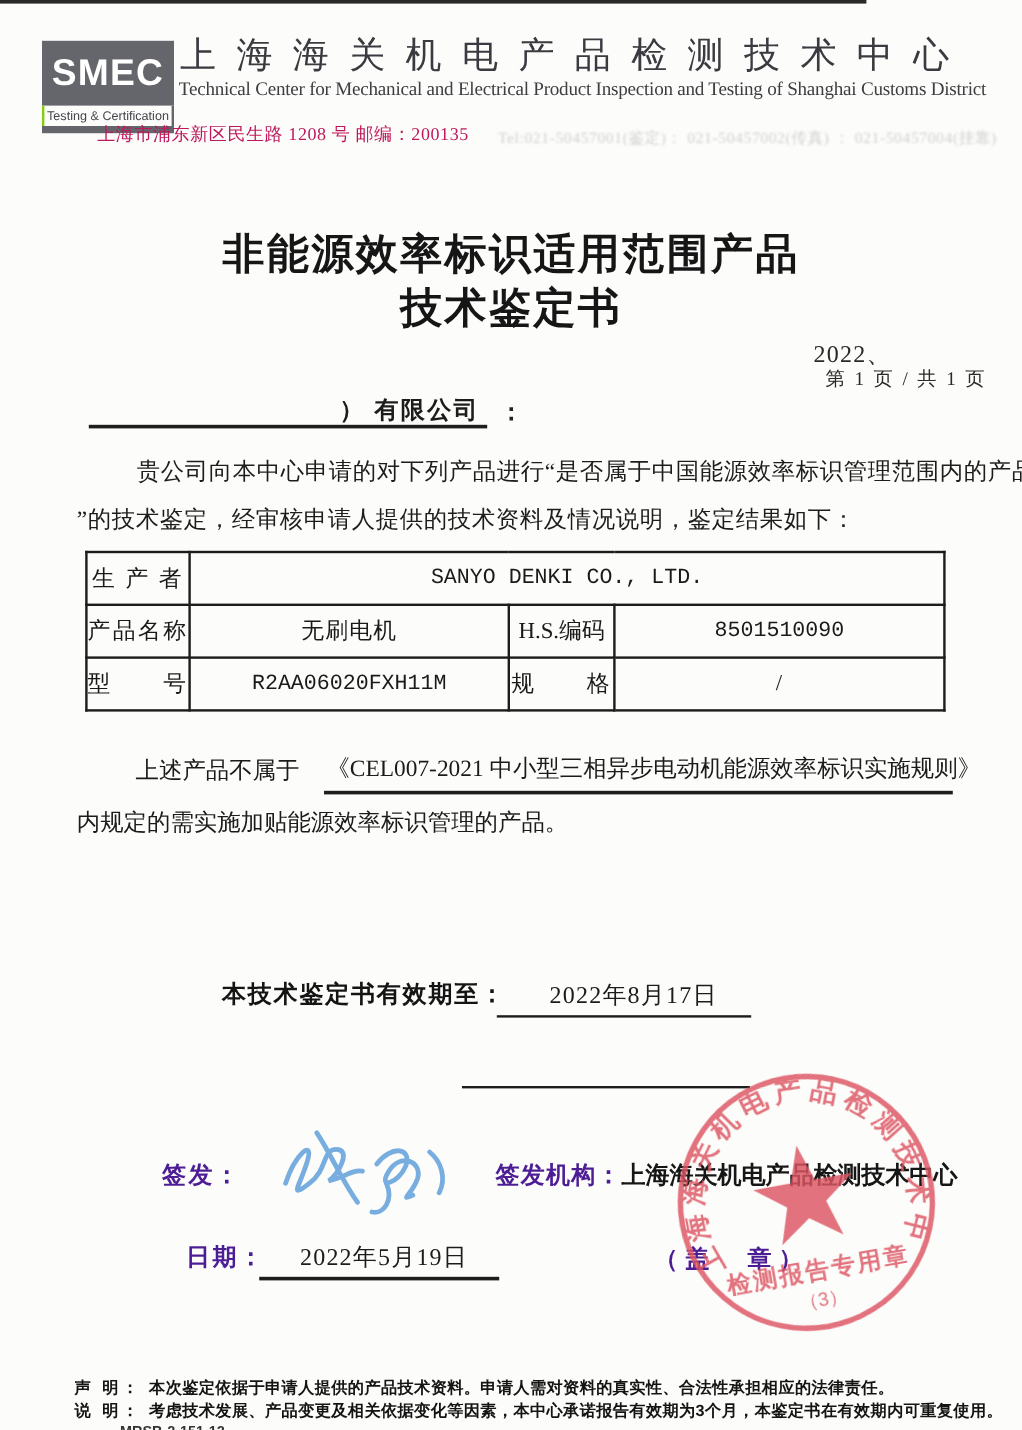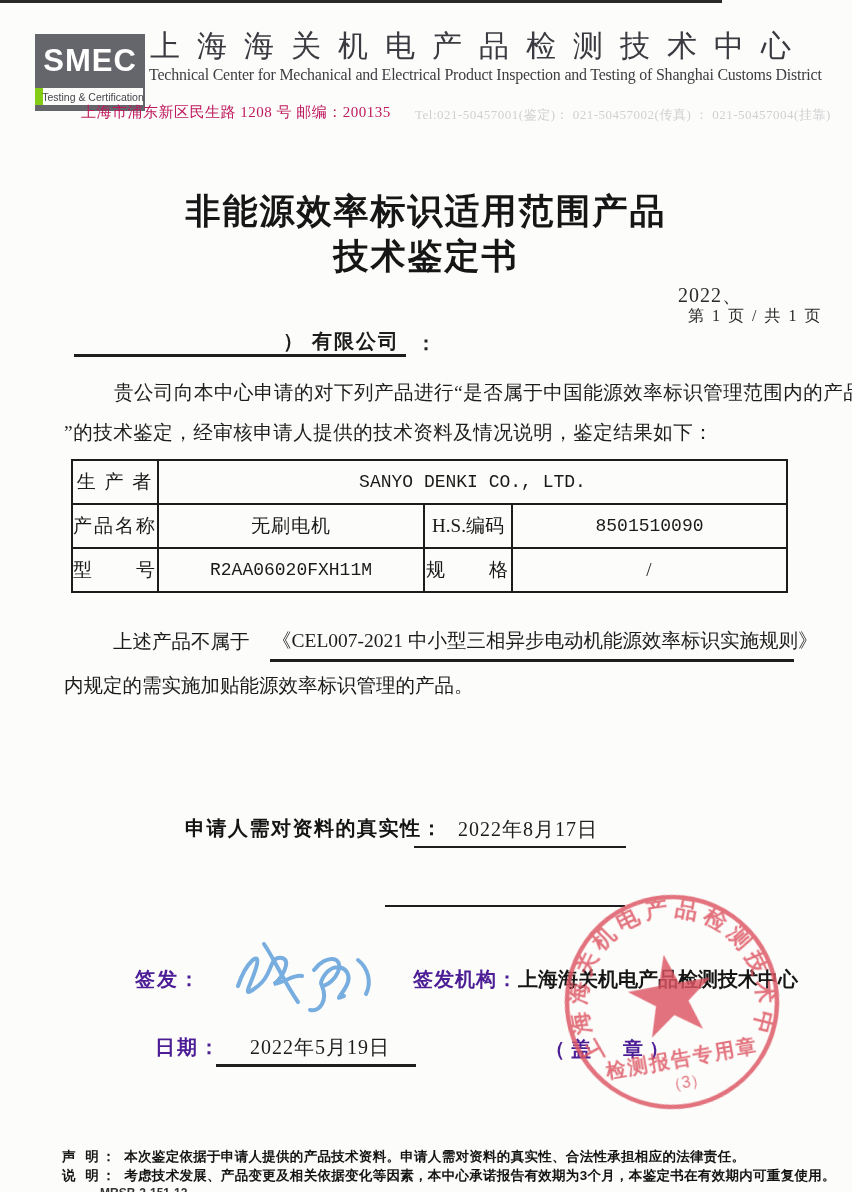--- a/index.html
+++ b/index.html
@@ -16,21 +16,21 @@
   
   .logo { left:35px; top:14px; width:110px;margin-top:20px; }
   .logo-box {
     height:54px; background:#65656c; display:flex; align-items:center; justify-content:center;
     color:#fff; font-family:"Liberation Sans","DejaVu Sans",sans-serif;
     font-weight:bold; font-size:31px; letter-spacing:1px;
   }
   .logo-tagline {
     height:17px; display:flex; align-items:center; justify-content:center;
     font-family:"Liberation Sans",sans-serif; font-size:10.5px; color:#45454d;
-    border-left:8px solid #84cc16; border-right:2px solid #65656c;
+    border-left:2px solid #84cc16; border-right:2px solid #65656c;
   }
   .logo-bar { height:6px; background:#65656c; }
   .org-cn {
     left:150px; top:26px; font-size:30px; color:#3a3a40;
     letter-spacing:17px; font-family:"Liberation Serif",serif;
   }
   .org-en {
     left:149px; top:66px; font-size:16px; color:#3d3d42;
     letter-spacing:-0.2px; transform:scaleX(0.995); transform-origin:left;
   }
@@ -153,21 +153,21 @@
       <td>/</td>
     </tr>
   </tbody>
     </table>
 
   <div class="abs concl-prefix">上述产品不属于</div>
   <div class="abs concl-reg">《CEL007-2021 中小型三相异步电动机能源效率标识实施规则》</div>
   <div class="rule" style="left:270px; top:659px; width:524px; height:2.5px;"></div>
   <div class="abs concl-suffix">内规定的需实施加贴能源效率标识管理的产品。</div>
 
-  <div class="abs valid-label">申请人需对资料的真实性：</div>
+  <div class="abs valid-label">本技术鉴定书有效期至：</div>
   <div class="abs valid-date">2022年8月17日</div>
   <div class="rule" style="left:414px; top:846px; width:212px;"></div>
 
   <div class="rule" style="left:385px; top:905px; width:240px;"></div>
 
   <div class="abs sig-label">签发：</div>
 
   <div class="abs signature-wrap">
     <svg width="170" height="90" viewBox="0 0 170 90">
       <g fill="none" stroke="#6aa6dd" stroke-width="4" stroke-linecap="round" opacity="0.9">

